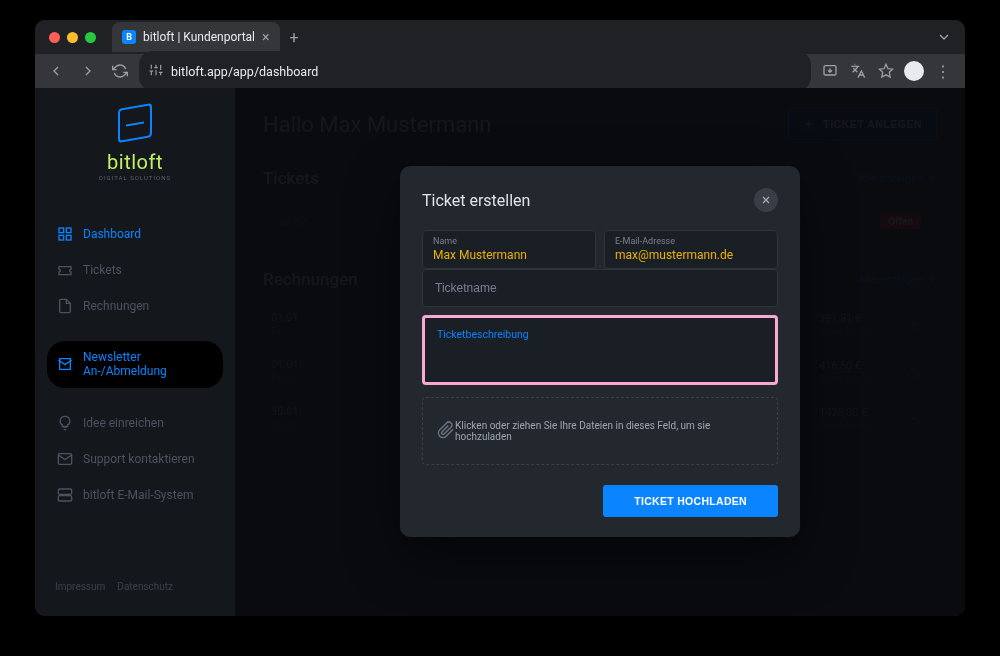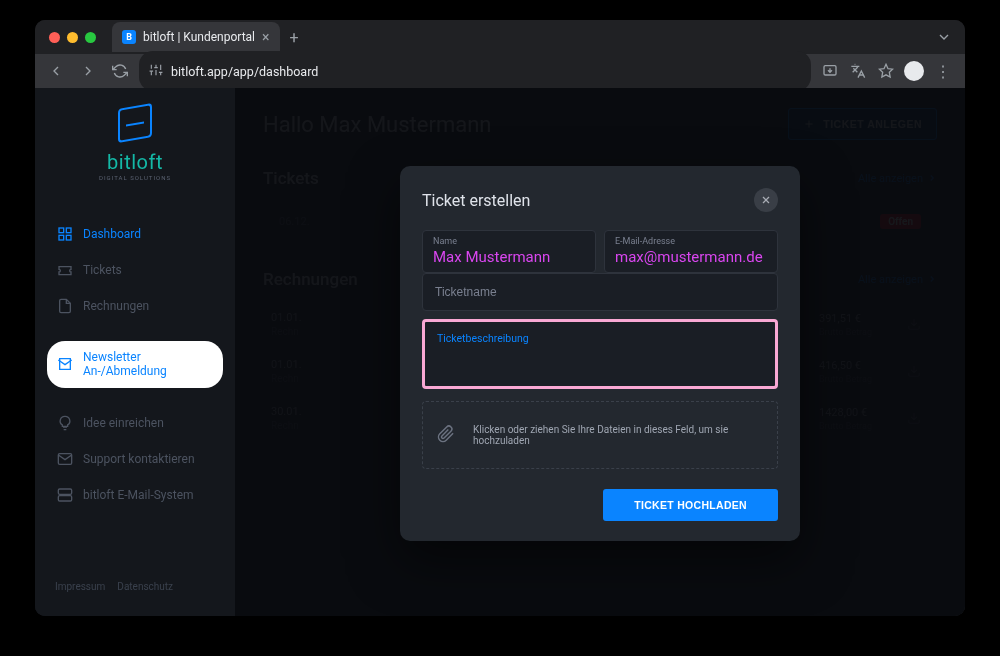--- a/index.html
+++ b/index.html
@@ -94,37 +94,37 @@
     flex-direction: column;
   }
   .logo {
     display: flex;
     flex-direction: column;
     align-items: center;
     margin-bottom: 36px;
   }
   .logo-mark { width: 34px; height: 34px; border: 2px solid #0a84ff; border-radius: 4px; transform: skewY(-10deg); position:relative; }
   .logo-mark::after { content:""; position:absolute; left:6px; right:6px; top:50%; height:2px; background:#0a84ff; }
-  .logo-text { font-size: 20px; color:#14b8a6; margin-top:10px; letter-spacing:0.5px;}
+  .logo-text { font-size: 20px; color:#bef264; margin-top:10px; letter-spacing:0.5px;}
   .logo-sub { font-size: 6px; color:#5a6170; letter-spacing: 1px; text-transform:uppercase;}
   .nav { display:flex; flex-direction:column; gap:2px; padding: 0 12px;}
   .nav-item {
     display: flex;
     align-items: center;
     gap: 10px;
     padding: 9px 10px;
     border-radius: 6px;
     color: #4c5360;
     font-size: 12px;
     cursor: pointer;
   }
   .nav-item .text { line-height: 1.2; }
   .nav-item svg { width: 16px; height: 16px; flex-shrink:0; }
   .nav-item.active-blue { color:#0a84ff; }
-  .nav-item.highlight { background:#ffffff; color:#0a84ff; border-radius: 18px; }
+  .nav-item.highlight { background:#000000; color:#0a84ff; border-radius: 18px; }
   .nav-gap { height: 14px; }
   .footer-links { margin-top:auto; padding: 14px 20px; display:flex; gap: 12px; font-size:10px; color:#3a414d;}
   
   .main {
     flex:1;
     padding: 20px 28px;
     position:relative;
     overflow:hidden;
   }
   .greeting-row { display:flex; justify-content:space-between; align-items:center; margin-bottom:28px;}
@@ -190,21 +190,21 @@
   .modal-close { width:24px; height:24px; border-radius:50%; background:#393e46; display:flex; align-items:center; justify-content:center; color:#a8acb4; font-size:13px; cursor:pointer;}
   .form-row { display:flex; gap:8px; }
   .field {
     flex:1;
     background:#1a1e25;
     border:1px solid #2e333c;
     border-radius:4px;
     padding: 5px 10px 6px;
   }
   .field-label { font-size:9px; color:#7a8090; }
-  .field-value { font-size:15px; color:#d946ef; margin-top:2px;}
+  .field-value { font-size:12px; color:#eab308; margin-top:2px;}
   .input-like {
     width:100%;
     background:#1a1e25;
     border:1px solid #2e333c;
     border-radius:4px;
     padding: 11px 12px;
     font-size:12px;
     color:#dfe3ea;
     margin-bottom:8px;
   }
@@ -219,21 +219,20 @@
     font-size:10.5px;
     color:#0a84ff;
   }
   .dropzone {
     margin-top: 12px;
     border:1px dashed #3a404a;
     border-radius:4px;
     padding: 22px 14px;
     display:flex;
     align-items:center;
-    gap:18px;
     font-size:10px;
     color:#9fa6b2;
   }
   .clip-icon { color:#6b7280; }
   .modal-actions { display:flex; justify-content:flex-end; margin-top:20px;}
   .btn-primary {
     background:#0a84ff;
     color:#fff;
     border:none;
     border-radius:3px;

